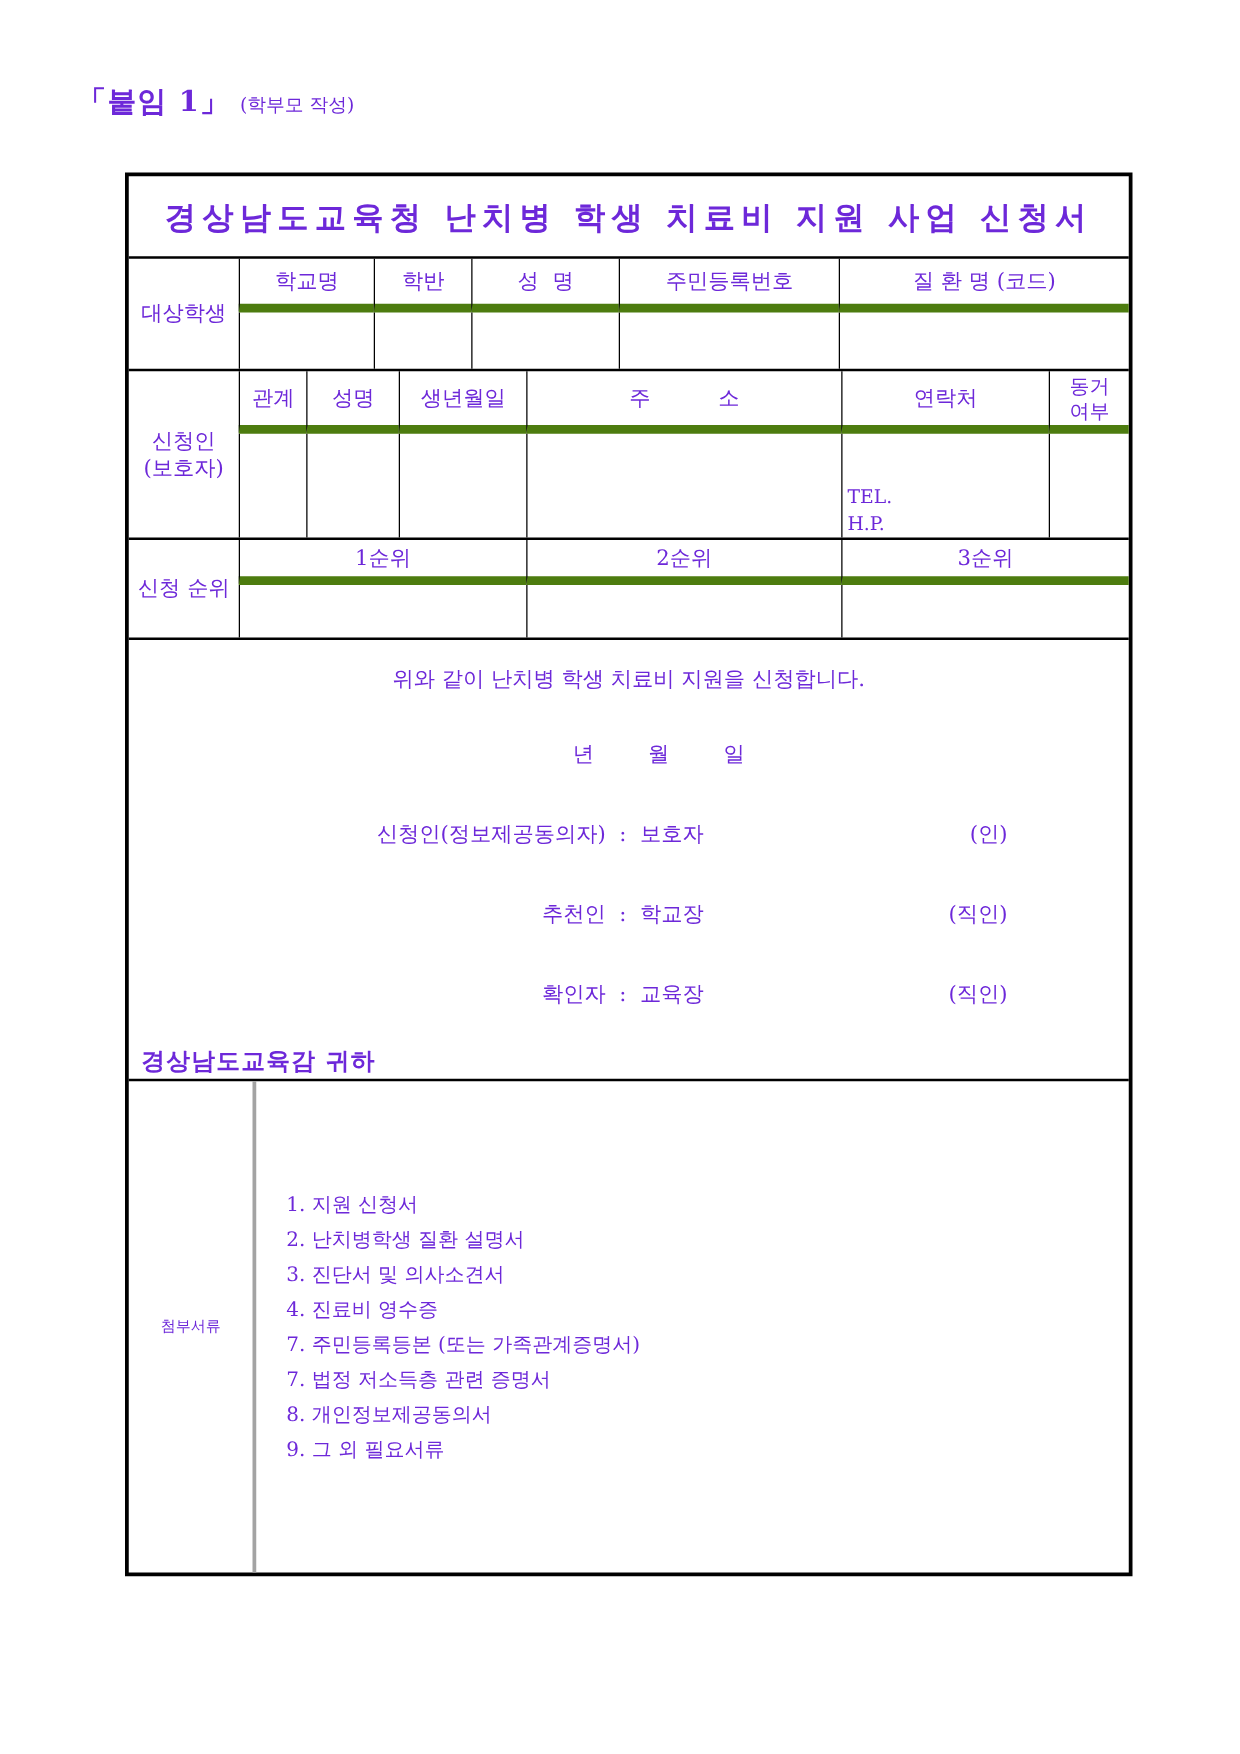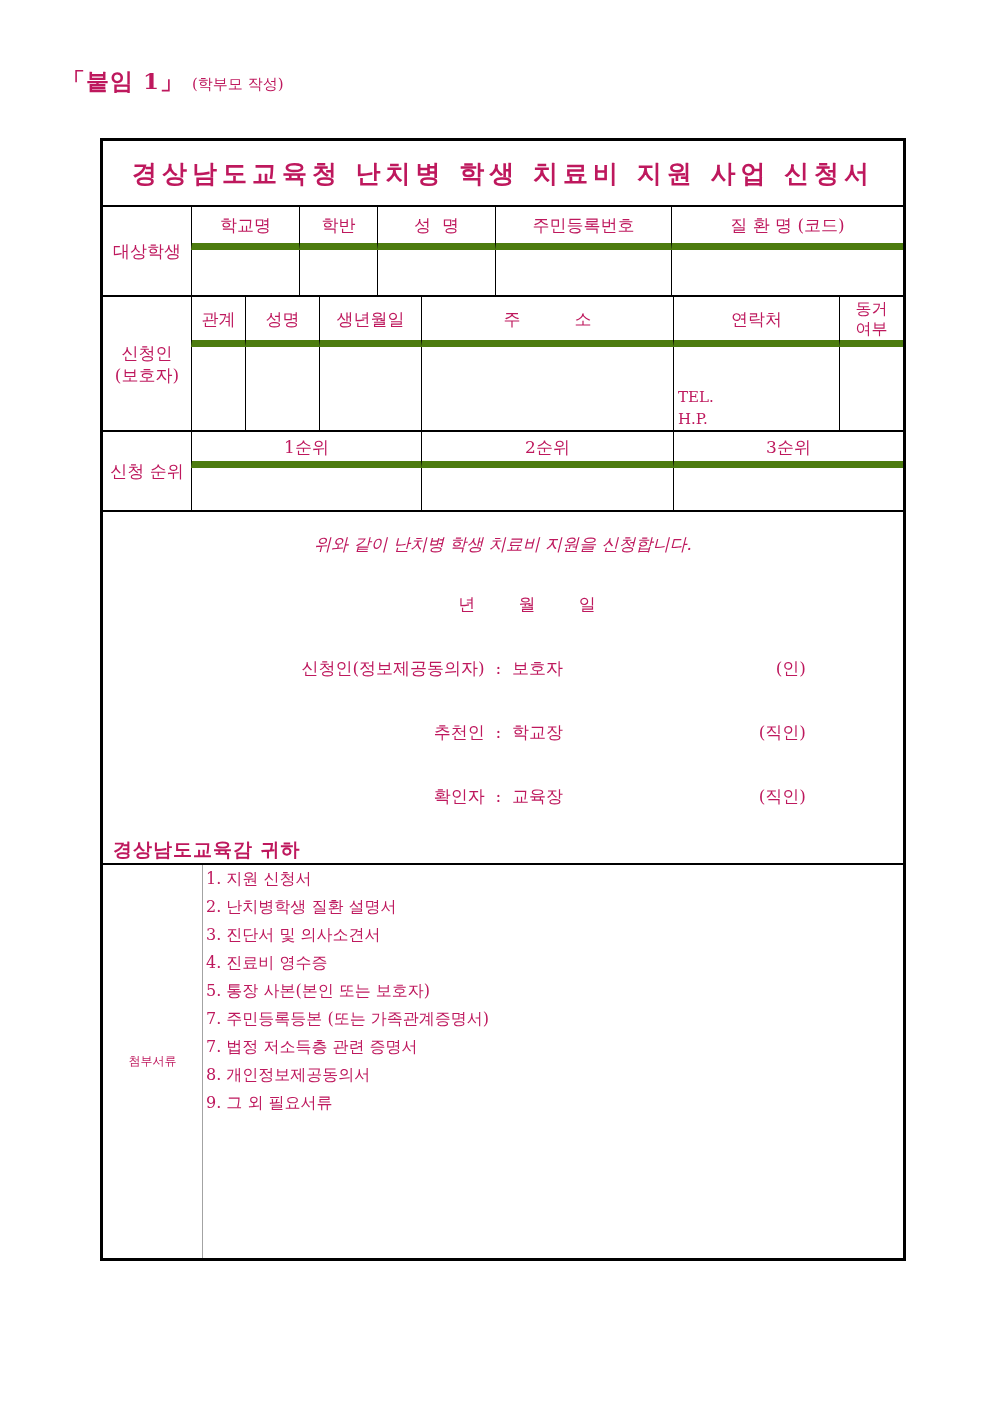--- a/index.html
+++ b/index.html
@@ -1,21 +1,21 @@
 <!DOCTYPE html>
 <html><head>
 <meta charset="utf-8">
 <style>
   html, body { margin: 0; padding: 0; background: #ffffff; }
   .page {
     position: relative;
     width: 992px;
     height: 1403px;
     background: #ffffff;
-    color: #be185d;
+    color: #6d28d9;
     font-family: "DejaVu Serif", "Liberation Serif", serif;
     overflow: hidden;
   }
 
   
   .doc-header {
     position: absolute;
     left: 62px;
     top: 66px;
     display: flex;
@@ -87,21 +87,21 @@
 
   
   .s4 {
     box-sizing: border-box;
     height: 353px;
     border-bottom: 2px solid #000;
     display: flex;
     flex-direction: column;
     font-size: 17px;
   }
-  .statement { text-align: center; margin-top: 20px; line-height: 24px; white-space: pre; font-style: italic; }
+  .statement { text-align: center; margin-top: 20px; line-height: 24px; white-space: pre; }
   .date-line { text-align: center; margin-top: 36px; padding-left: 48px; line-height: 24px; white-space: pre; }
   .sig-row {
     display: flex;
     justify-content: flex-end;
     align-items: baseline;
     padding-right: 97px;
     margin-top: 40px;
     line-height: 24px;
     gap: 33px;
   }
@@ -124,24 +124,25 @@
     display: grid;
     grid-template-columns: 99px 1fr;
   }
   .attach-label {
     display: flex;
     align-items: center;
     justify-content: center;
     font-size: 12px;
   }
   .attach-list {
-    border-left: 1px solid #a3a3a3;
+    border-left: 3px solid #a3a3a3;
     display: flex;
     flex-direction: column;
-    padding-left: 3px;
+    justify-content: center;
+    padding-left: 24px;
     font-size: 16px;
   }
   .attach-item { line-height: 28px; white-space: pre-wrap; }
 </style>
 </head>
 <body>
 
 <div class="page">
 
   <div class="doc-header">
@@ -218,21 +219,20 @@
       <div class="recipient">경상남도교육감 귀하</div>
     </div>
 
     <div class="s5">
       <div class="attach-label">첨부서류</div>
       <div class="attach-list">
         <div class="attach-item">1. 지원 신청서</div>
         <div class="attach-item">2. 난치병학생 질환 설명서</div>
         <div class="attach-item">3. 진단서 및 의사소견서</div>
         <div class="attach-item">4. 진료비 영수증</div>
-        <div class="attach-item">5. 통장 사본(본인 또는 보호자)</div>
         <div class="attach-item">7. 주민등록등본 (또는 가족관계증명서)</div>
         <div class="attach-item">7. 법정 저소득층 관련 증명서</div>
         <div class="attach-item">8. 개인정보제공동의서</div>
         <div class="attach-item">9. 그 외 필요서류</div>
       </div>
     </div>
 
   </div>
 </div>
 

